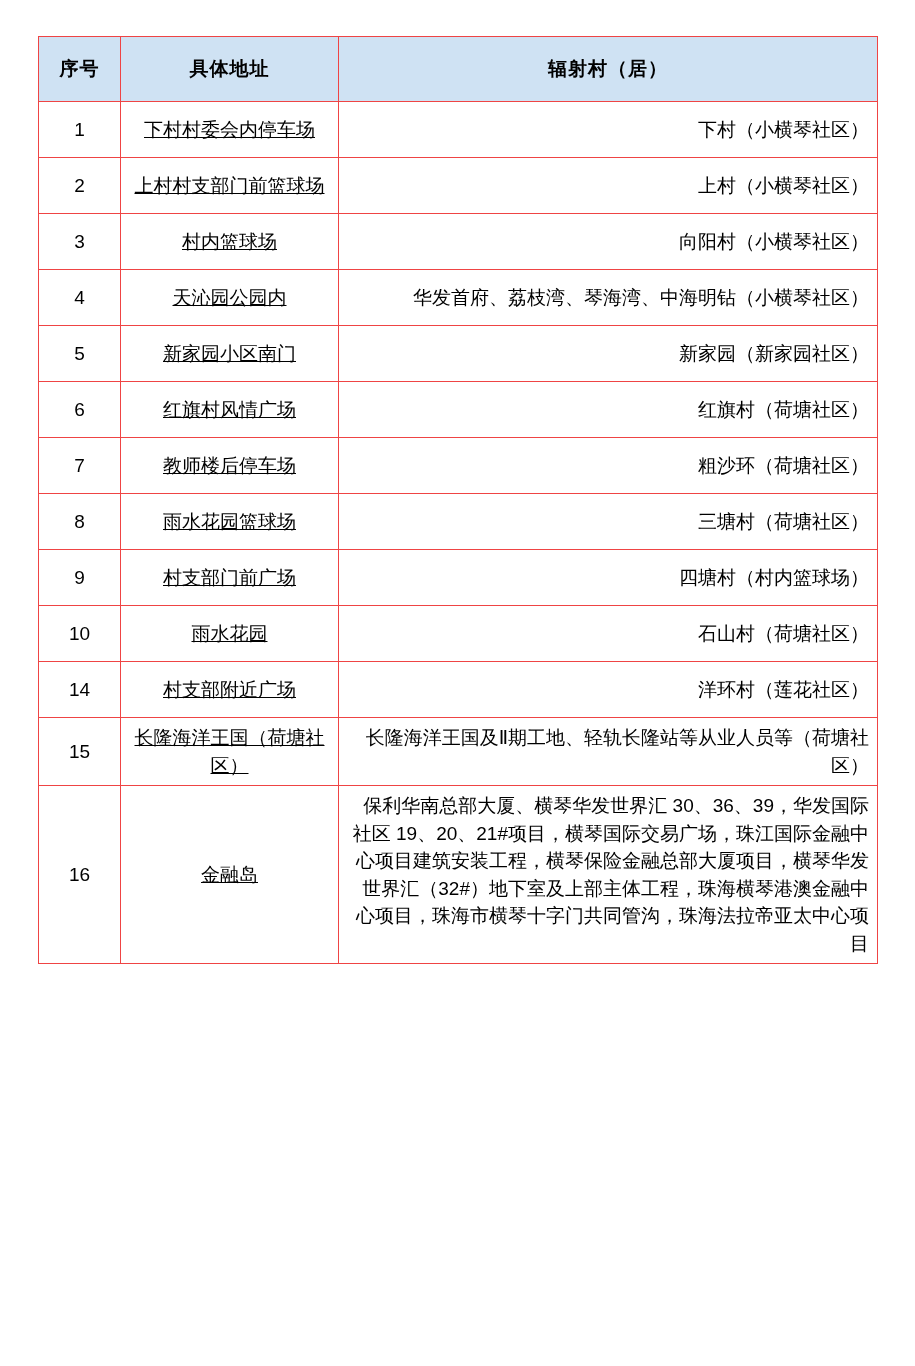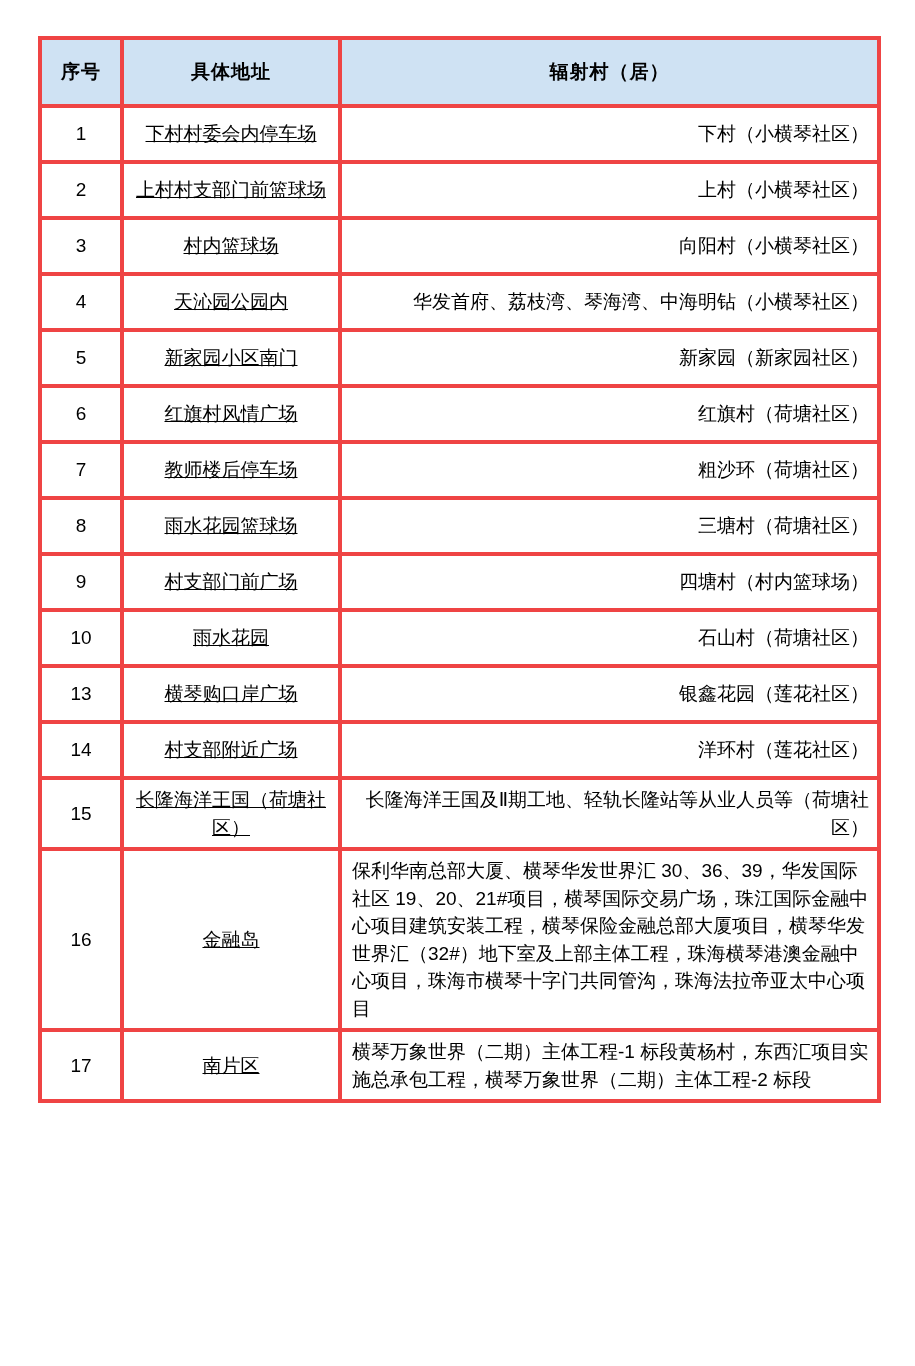--- a/index.html
+++ b/index.html
@@ -21,21 +21,21 @@
     background: #ffffff;
   }
   table.data-table {
     border-collapse: collapse;
     width: 839px;
     table-layout: fixed;
     background: #ffffff;
   }
   table.data-table th,
   table.data-table td {
-    border: 4px solid #ef4444;
+    border: 1px solid #ef4444;
     vertical-align: middle;
     padding: 6px 8px;
     font-size: 19px;
     line-height: 1.45;
   }
   thead th {
     background: #cfe2f3;
     font-weight: bold;
     text-align: center;
     height: 52px;
@@ -50,21 +50,21 @@
     font-size: 19px;
   }
   td.addr {
     text-align: center;
     text-decoration: underline;
   }
   td.vill {
     text-align: right;
   }
   td.vill.left {
-    text-align: left;
+    text-align: right;
     padding-left: 10px;
   }
   tbody tr { height: 56px; }
 </style>
 </head>
 <body>
 
 <div class="page">
   <table class="data-table">
     <colgroup>
@@ -124,39 +124,29 @@
           <td class="idx">9</td>
           <td class="addr">村支部门前广场</td>
           <td class="vill">四塘村（村内篮球场）</td>
         </tr>
         <tr>
           <td class="idx">10</td>
           <td class="addr">雨水花园</td>
           <td class="vill">石山村（荷塘社区）</td>
         </tr>
         <tr>
-          <td class="idx">13</td>
-          <td class="addr">横琴购口岸广场</td>
-          <td class="vill">银鑫花园（莲花社区）</td>
-        </tr>
-        <tr>
           <td class="idx">14</td>
           <td class="addr">村支部附近广场</td>
           <td class="vill">洋环村（莲花社区）</td>
         </tr>
         <tr>
           <td class="idx">15</td>
           <td class="addr">长隆海洋王国（荷塘社区）</td>
           <td class="vill">长隆海洋王国及Ⅱ期工地、轻轨长隆站等从业人员等（荷塘社区）</td>
         </tr>
         <tr>
           <td class="idx">16</td>
           <td class="addr">金融岛</td>
           <td class="vill left">保利华南总部大厦、横琴华发世界汇 30、36、39，华发国际社区 19、20、21#项目，横琴国际交易广场，珠江国际金融中心项目建筑安装工程，横琴保险金融总部大厦项目，横琴华发世界汇（32#）地下室及上部主体工程，珠海横琴港澳金融中心项目，珠海市横琴十字门共同管沟，珠海法拉帝亚太中心项目</td>
         </tr>
-        <tr>
-          <td class="idx">17</td>
-          <td class="addr">南片区</td>
-          <td class="vill left">横琴万象世界（二期）主体工程-1 标段黄杨村，东西汇项目实施总承包工程，横琴万象世界（二期）主体工程-2 标段</td>
-        </tr>
       </tbody>
   </table>
 </div>
 
 </body></html>

